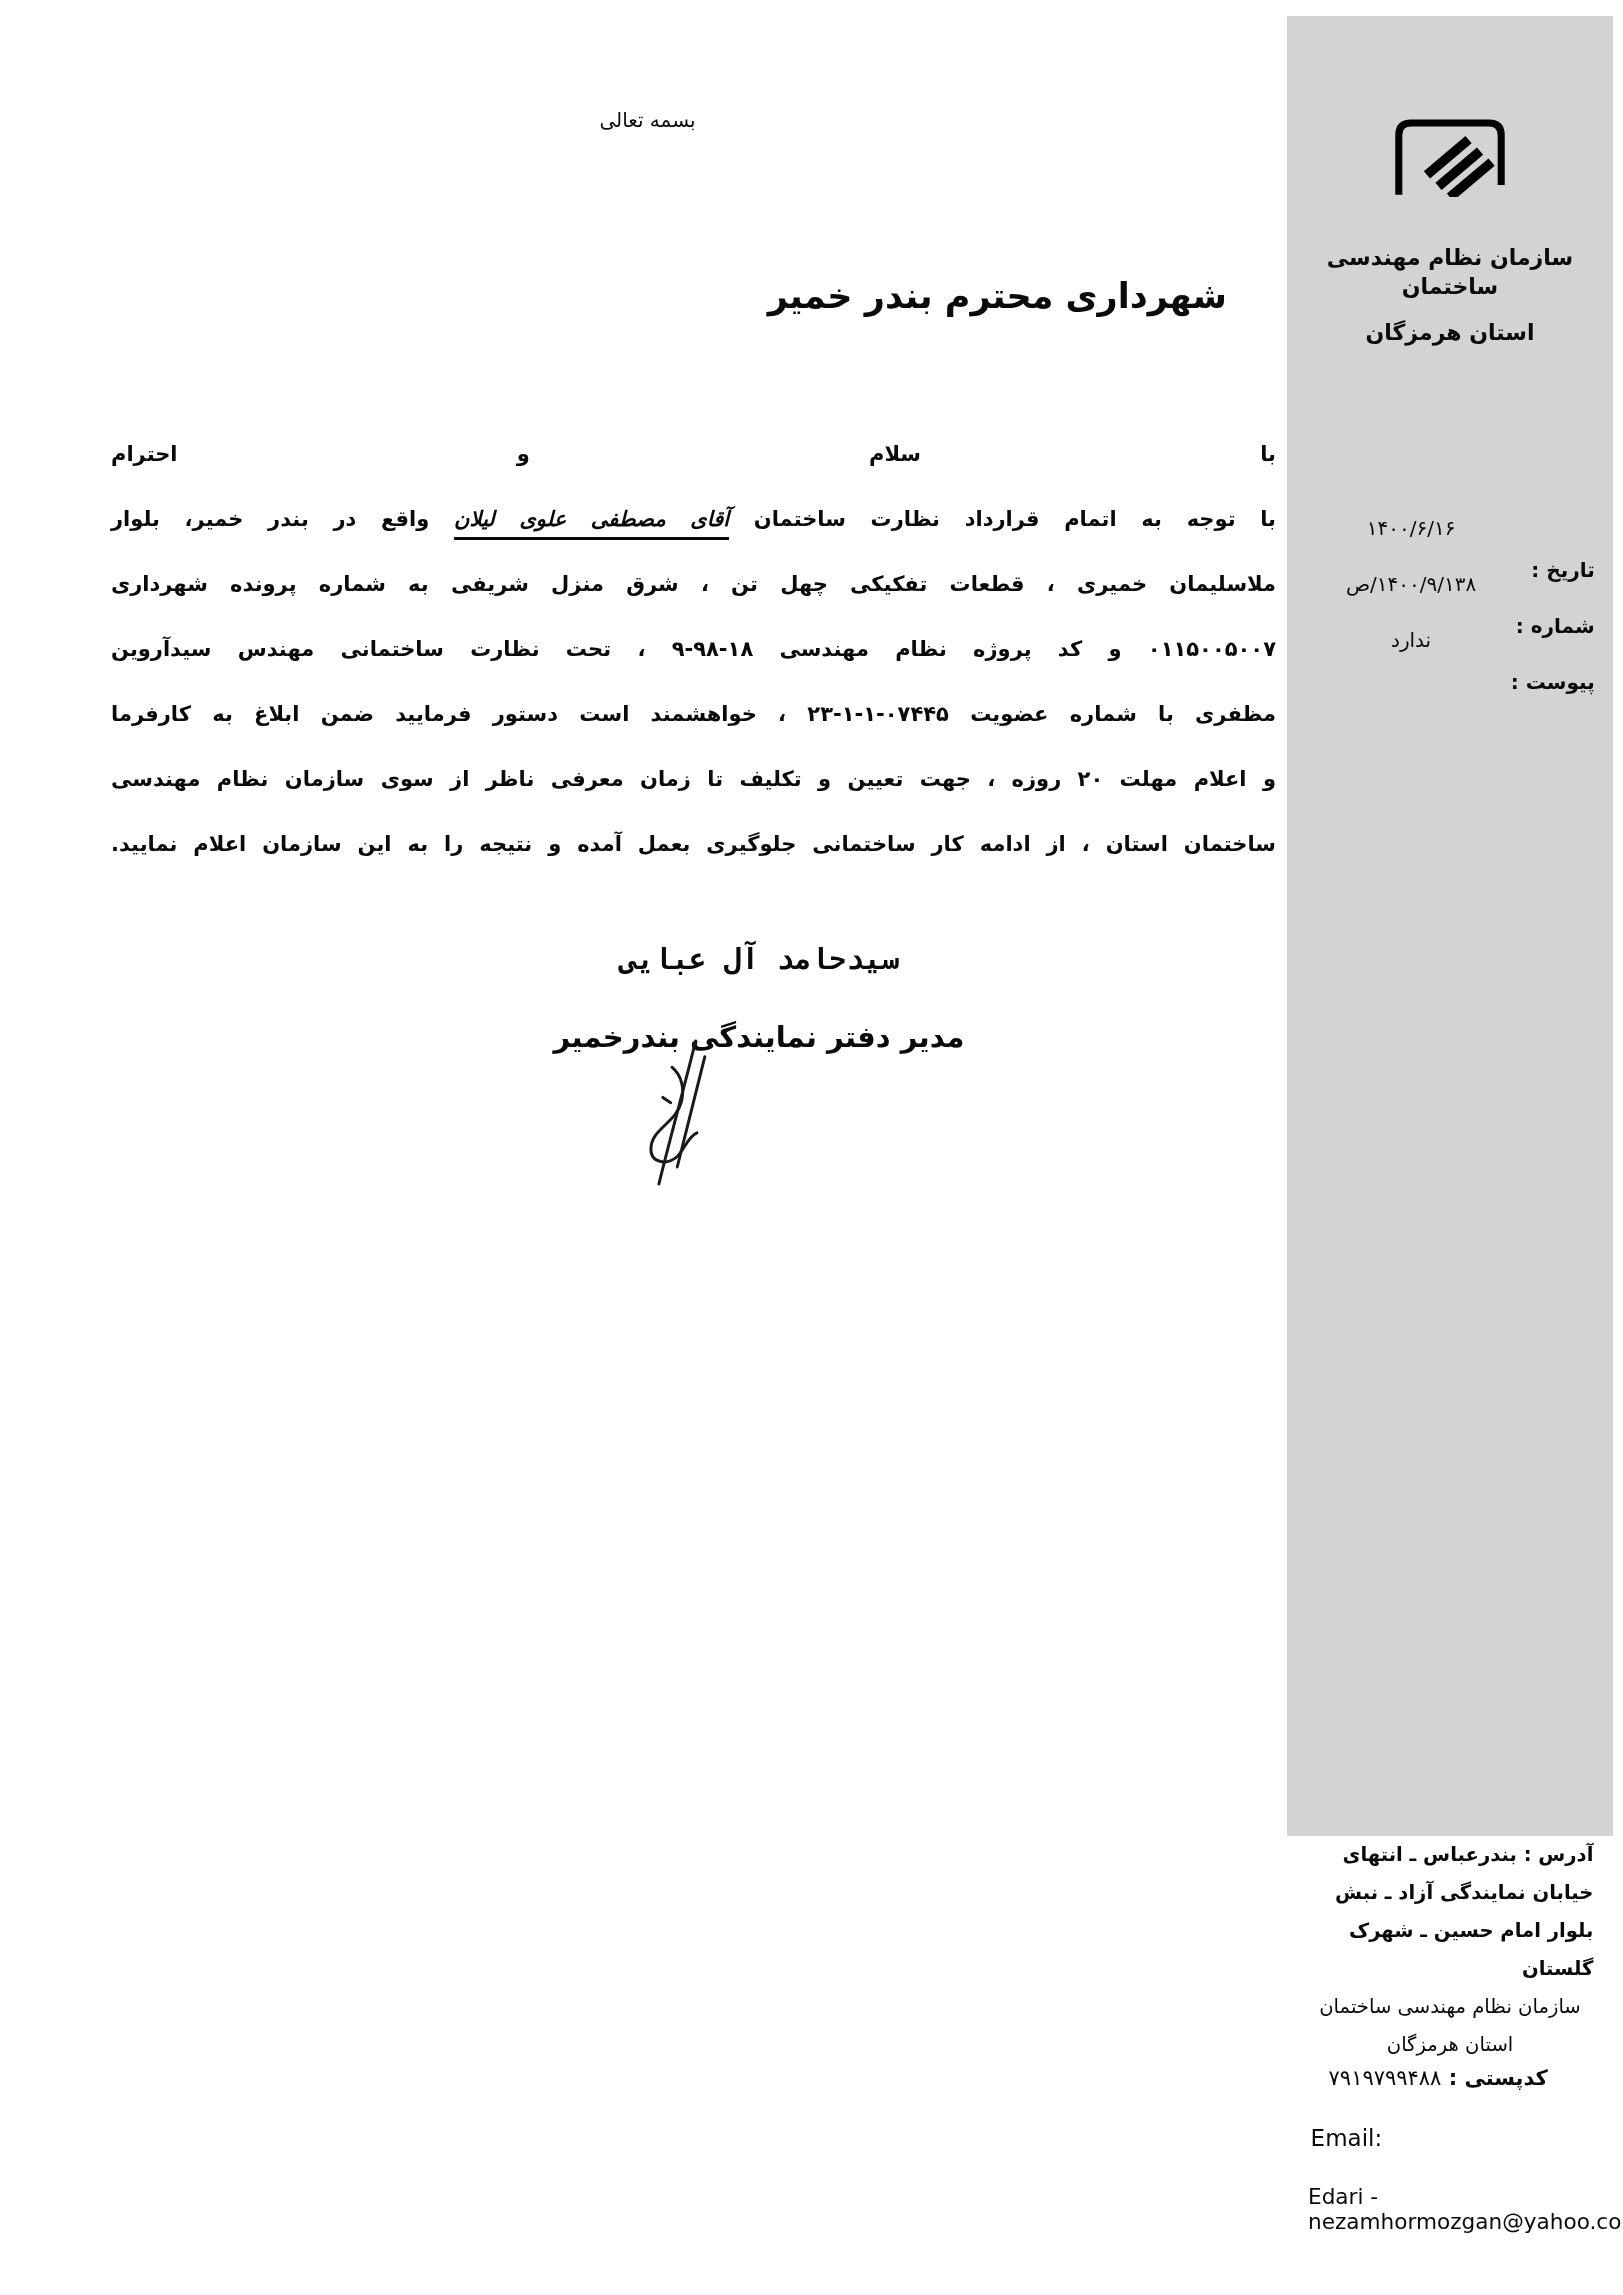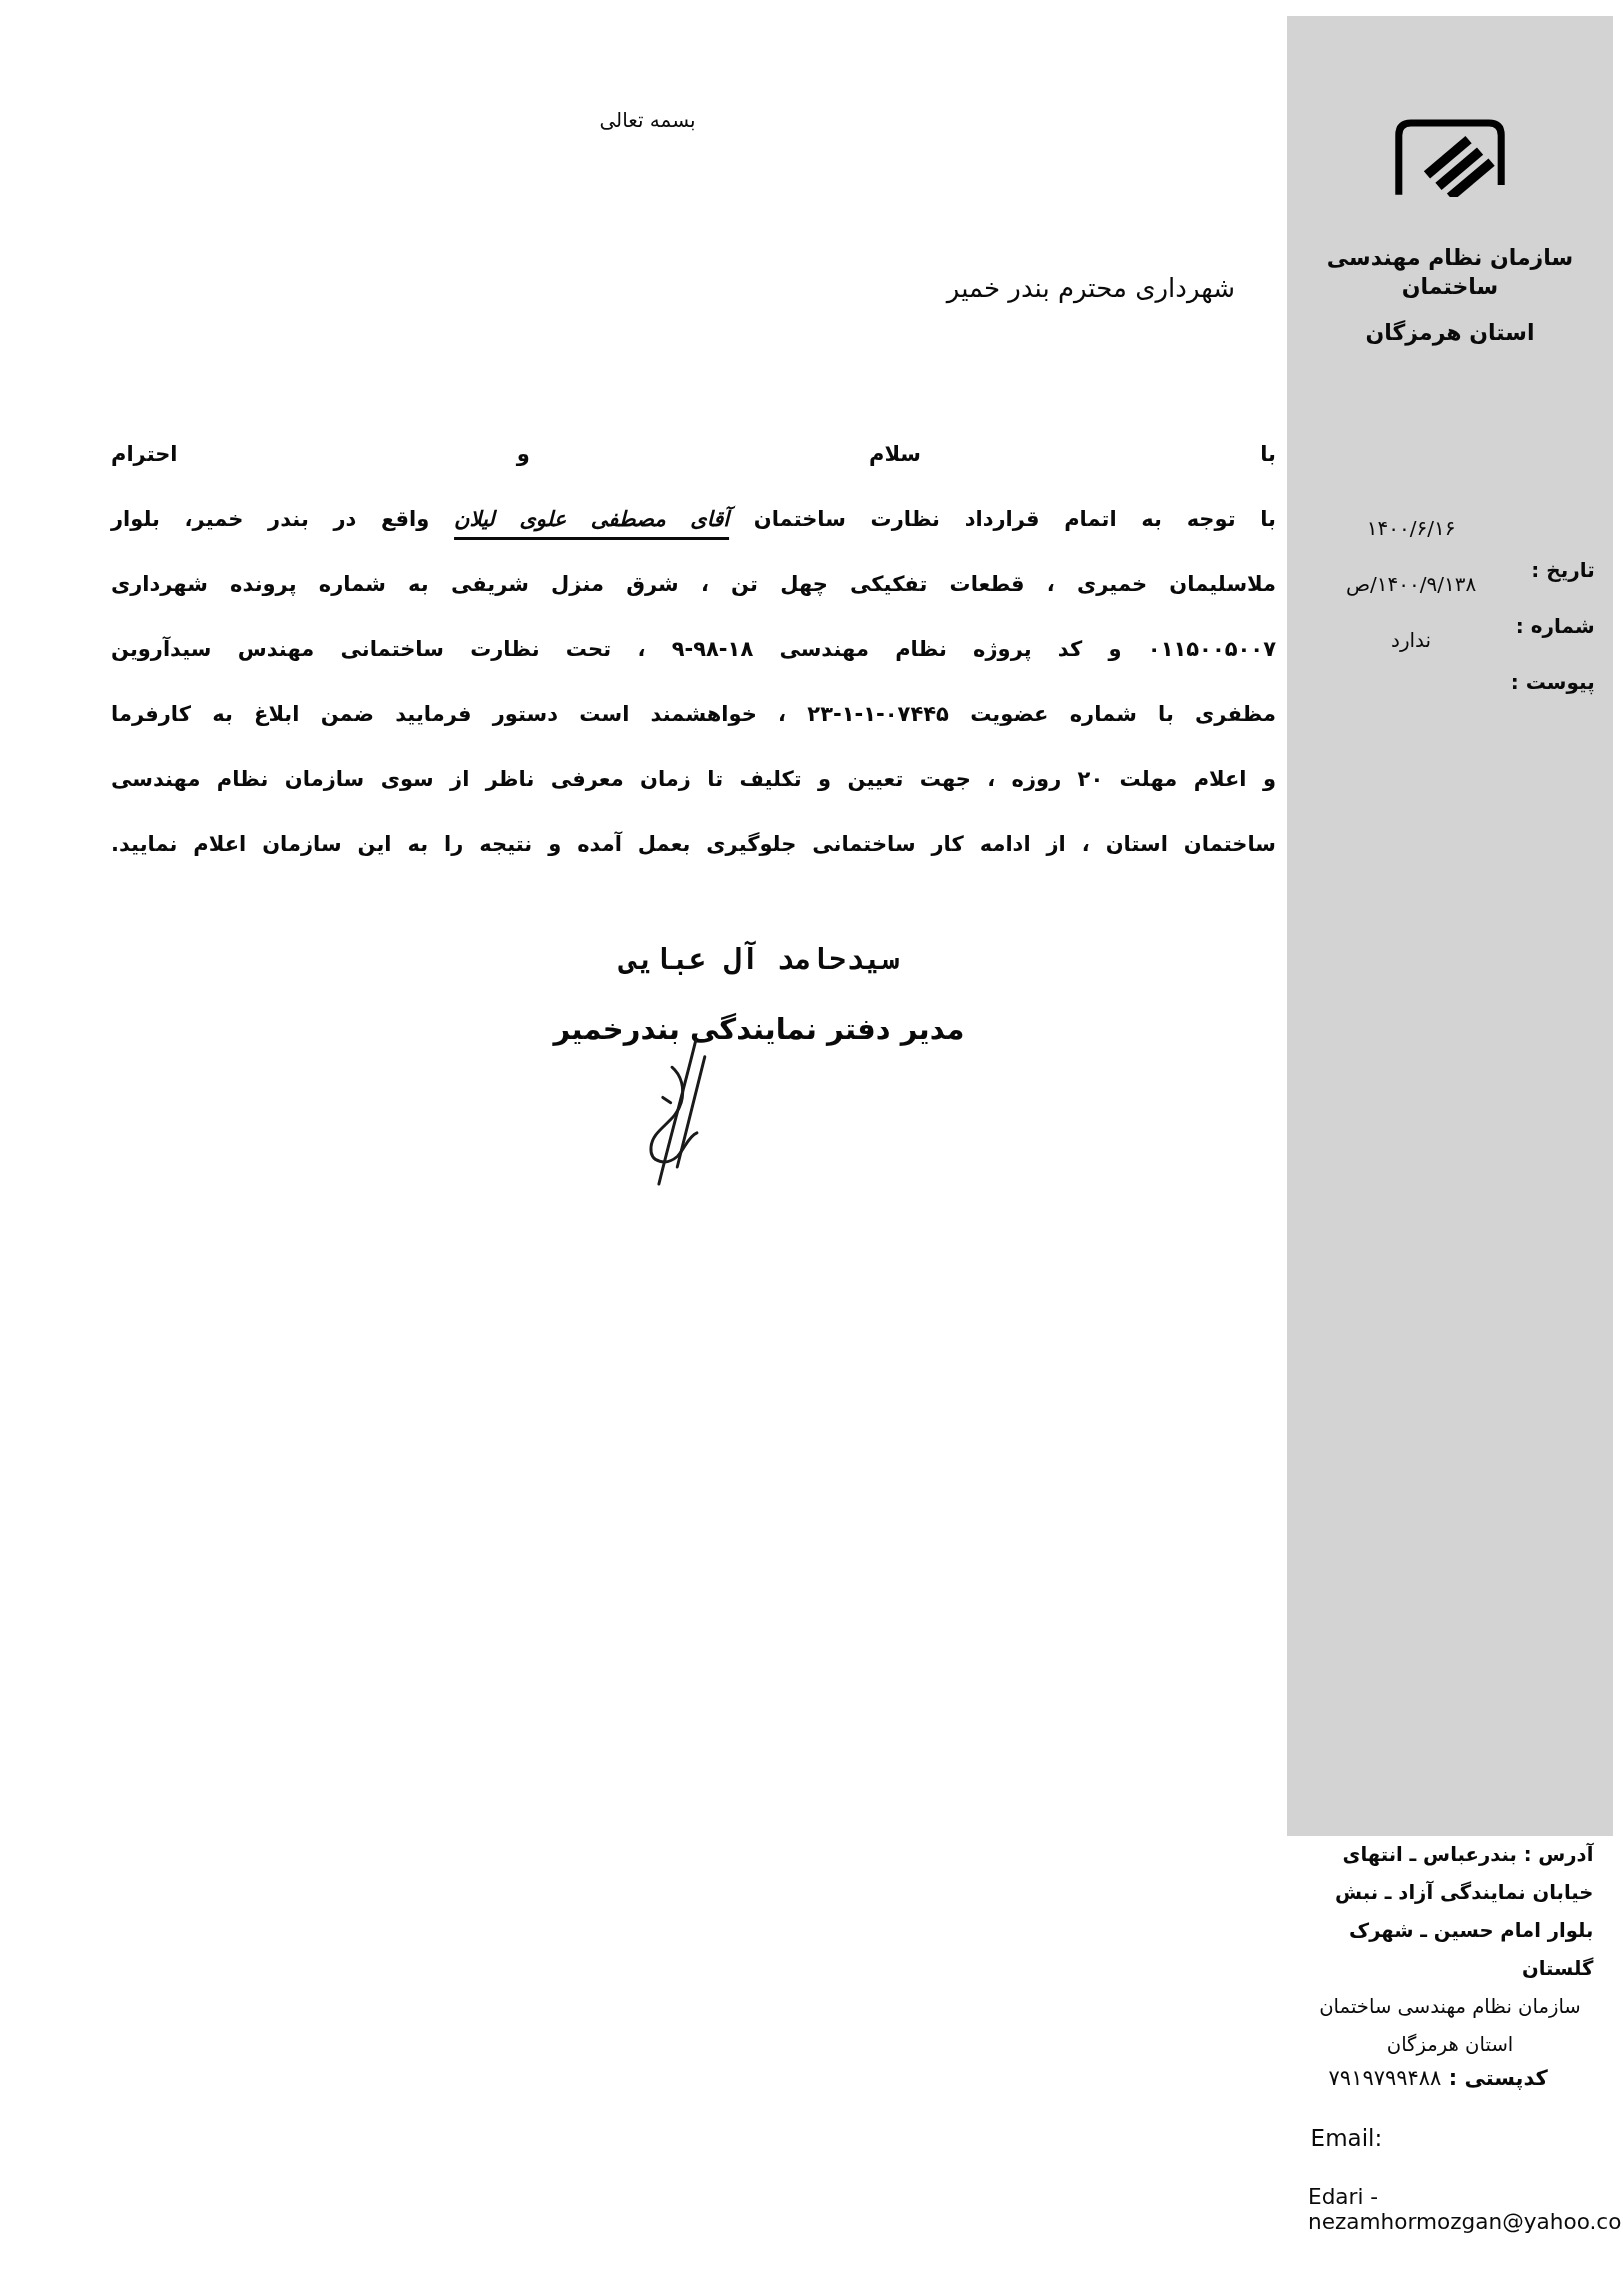--- a/index.html
+++ b/index.html
@@ -88,22 +88,22 @@
   }
   .besmele {
     position: absolute; top: 103px; left: 0;
     width: 100%;
     text-align: center;
     transform: translateX(-46px);
     font-size: 20px;
     line-height: 34px;
   }
   .recipient {
-    position: absolute; top: 257px; right: 33px; margin: 8px;
-    font-size: 26px; font-weight: normal; line-height: 46px;
+    position: absolute; top: 257px; right: 33px; margin: 16px;
+    font-size: 35px; font-weight: bold; line-height: 46px;
   }
   .subject {
     position: absolute; top: 321px; right: 33px; margin: 0;
     font-size: 35px; font-weight: bold; line-height: 46px;
   }
   .body-block {
     position: absolute; top: 422px; left: 0;
     width: 100%;
   }
   .line {
@@ -119,21 +119,21 @@
     text-underline-offset: 10.5px;
     text-decoration-thickness: 2.6px;
   }
   .sig-block {
     position: absolute; top: 941px; right: 216px;
     width: 602px;
     text-align: center;
     font-size: 29px; font-weight: 600;
   }
   .sig-name { line-height: 42px; font-family: Liberation Mono, monospace; }
-  .sig-title { margin-top: 25px; line-height: 42px; }
+  .sig-title { margin-top: 33px; line-height: 42px; }
   .scribble { position: absolute; top: 1037px; left: 520px; }
 </style>
 </head>
 <body>
 
 <div class="page">
 
   <aside class="sidebar">
 
     <svg class="logo" width="128" height="84" viewBox="0 0 200 130" aria-hidden="true">

